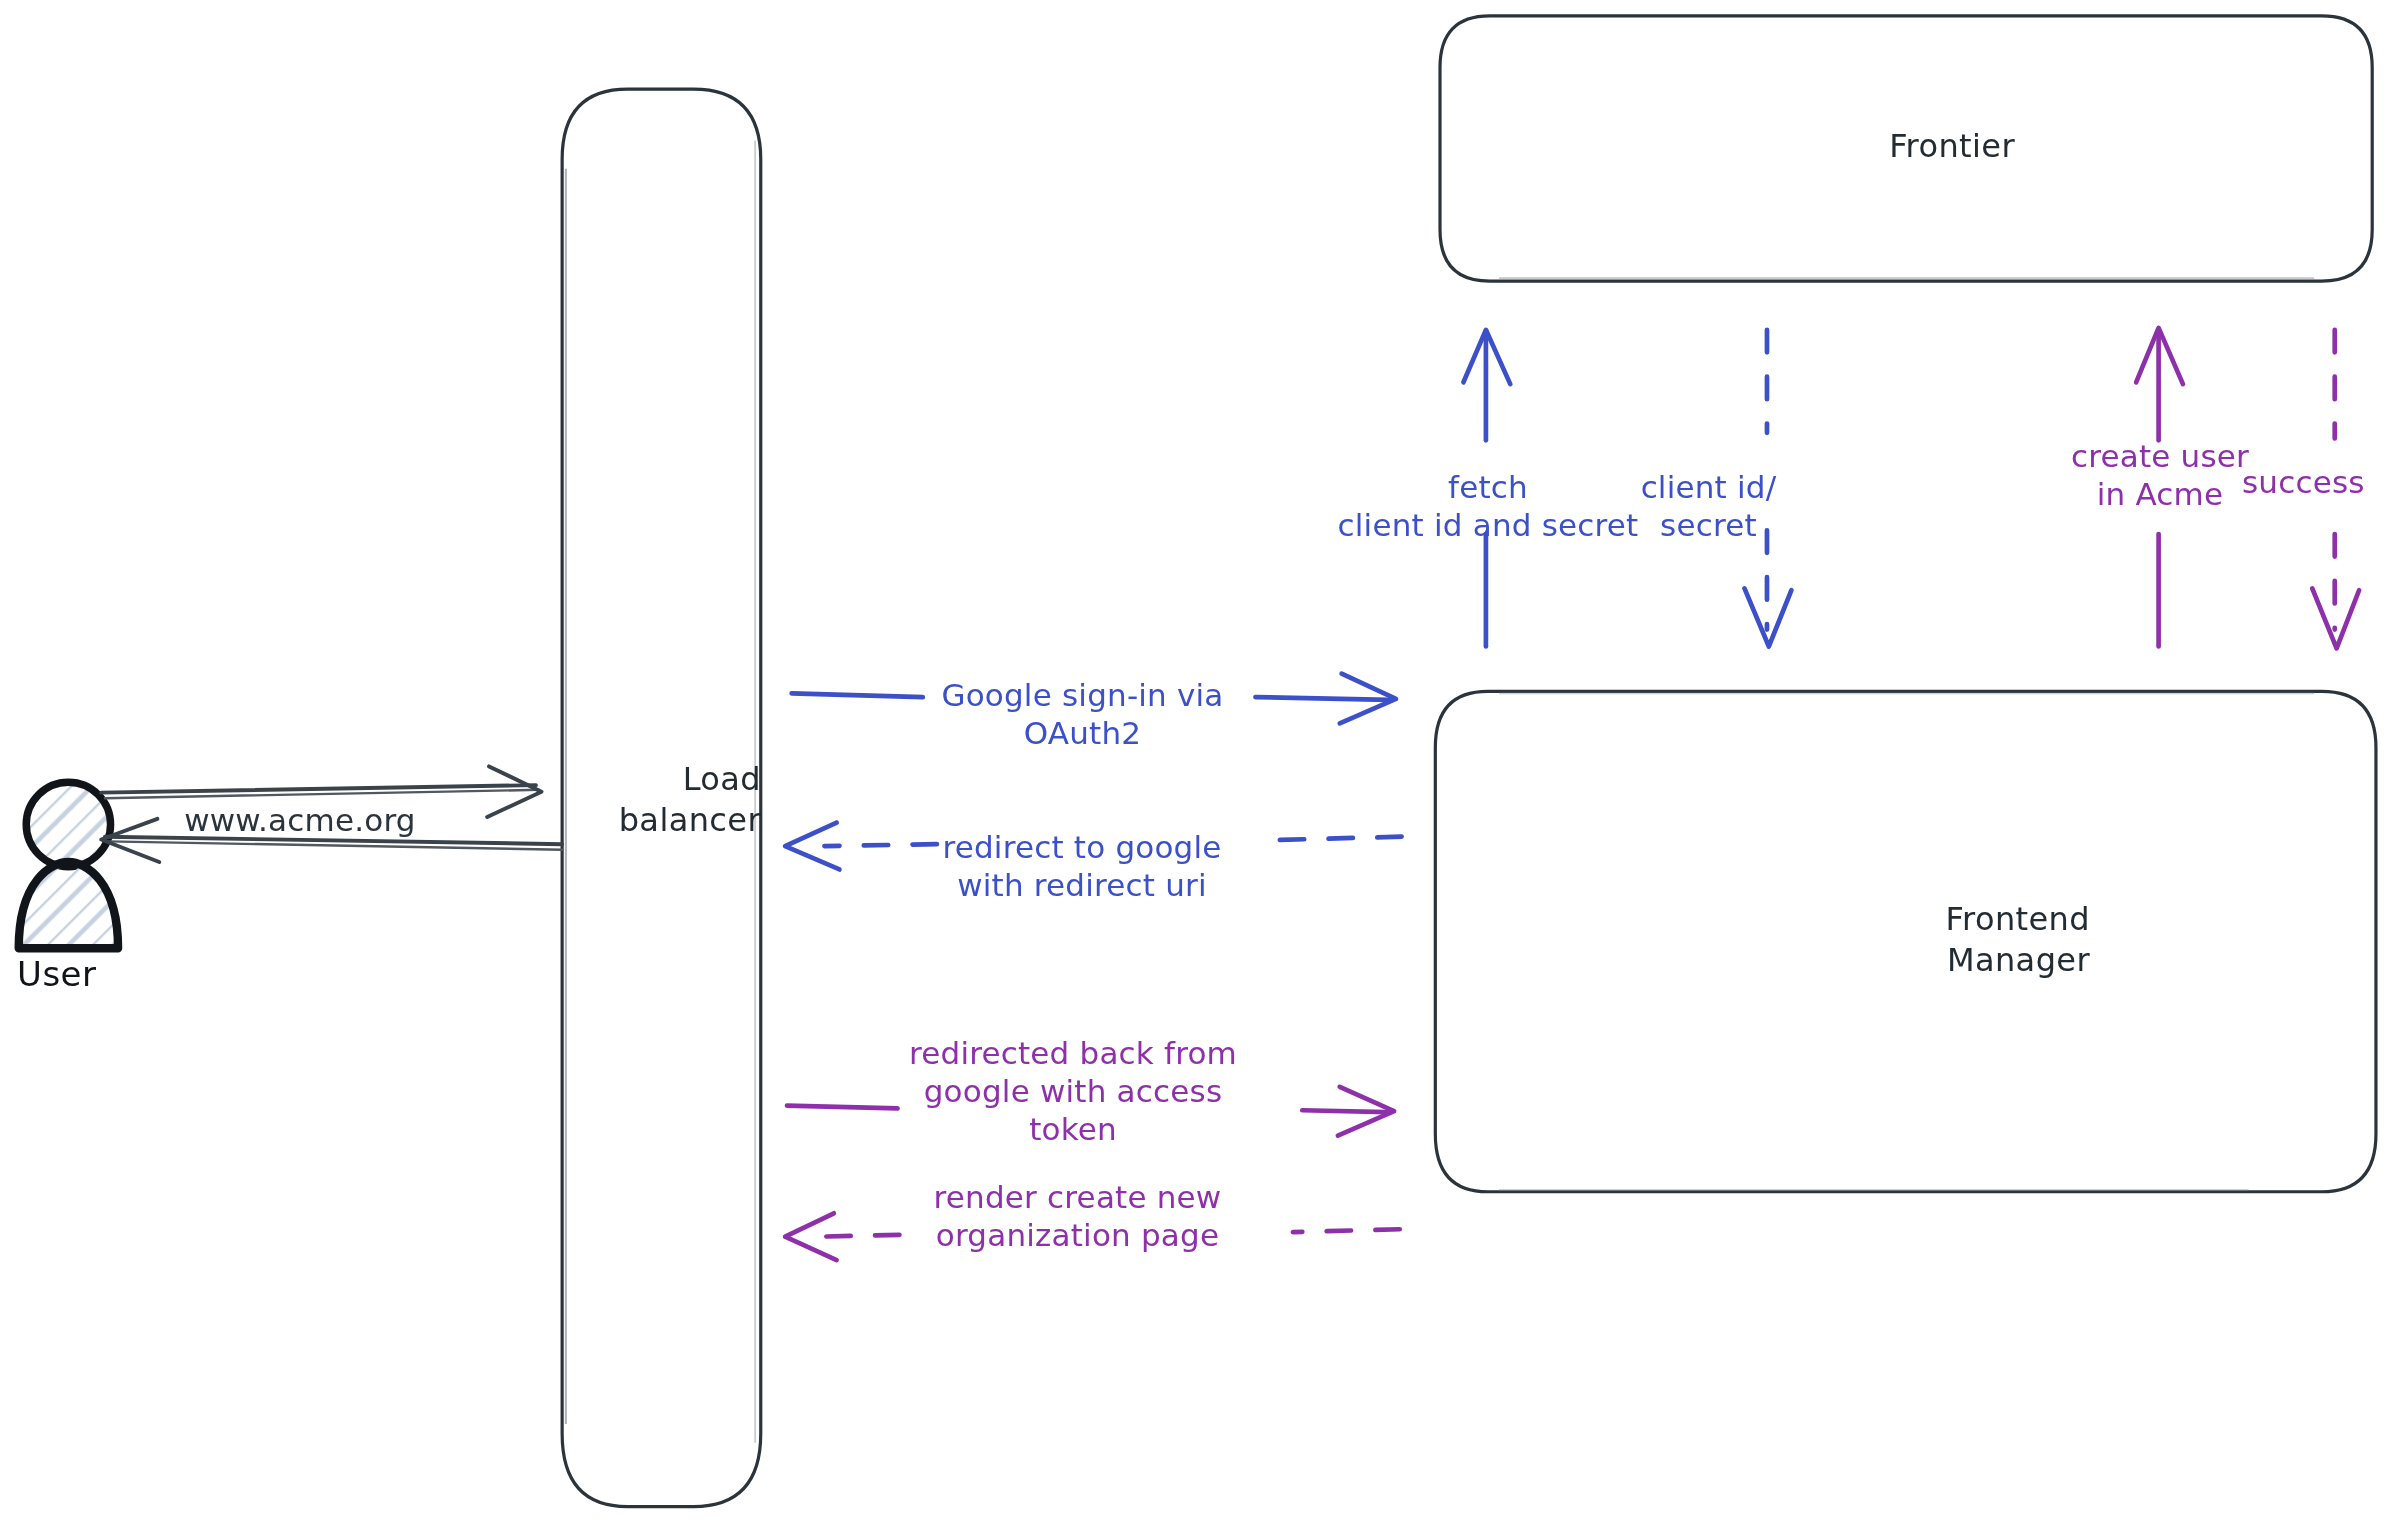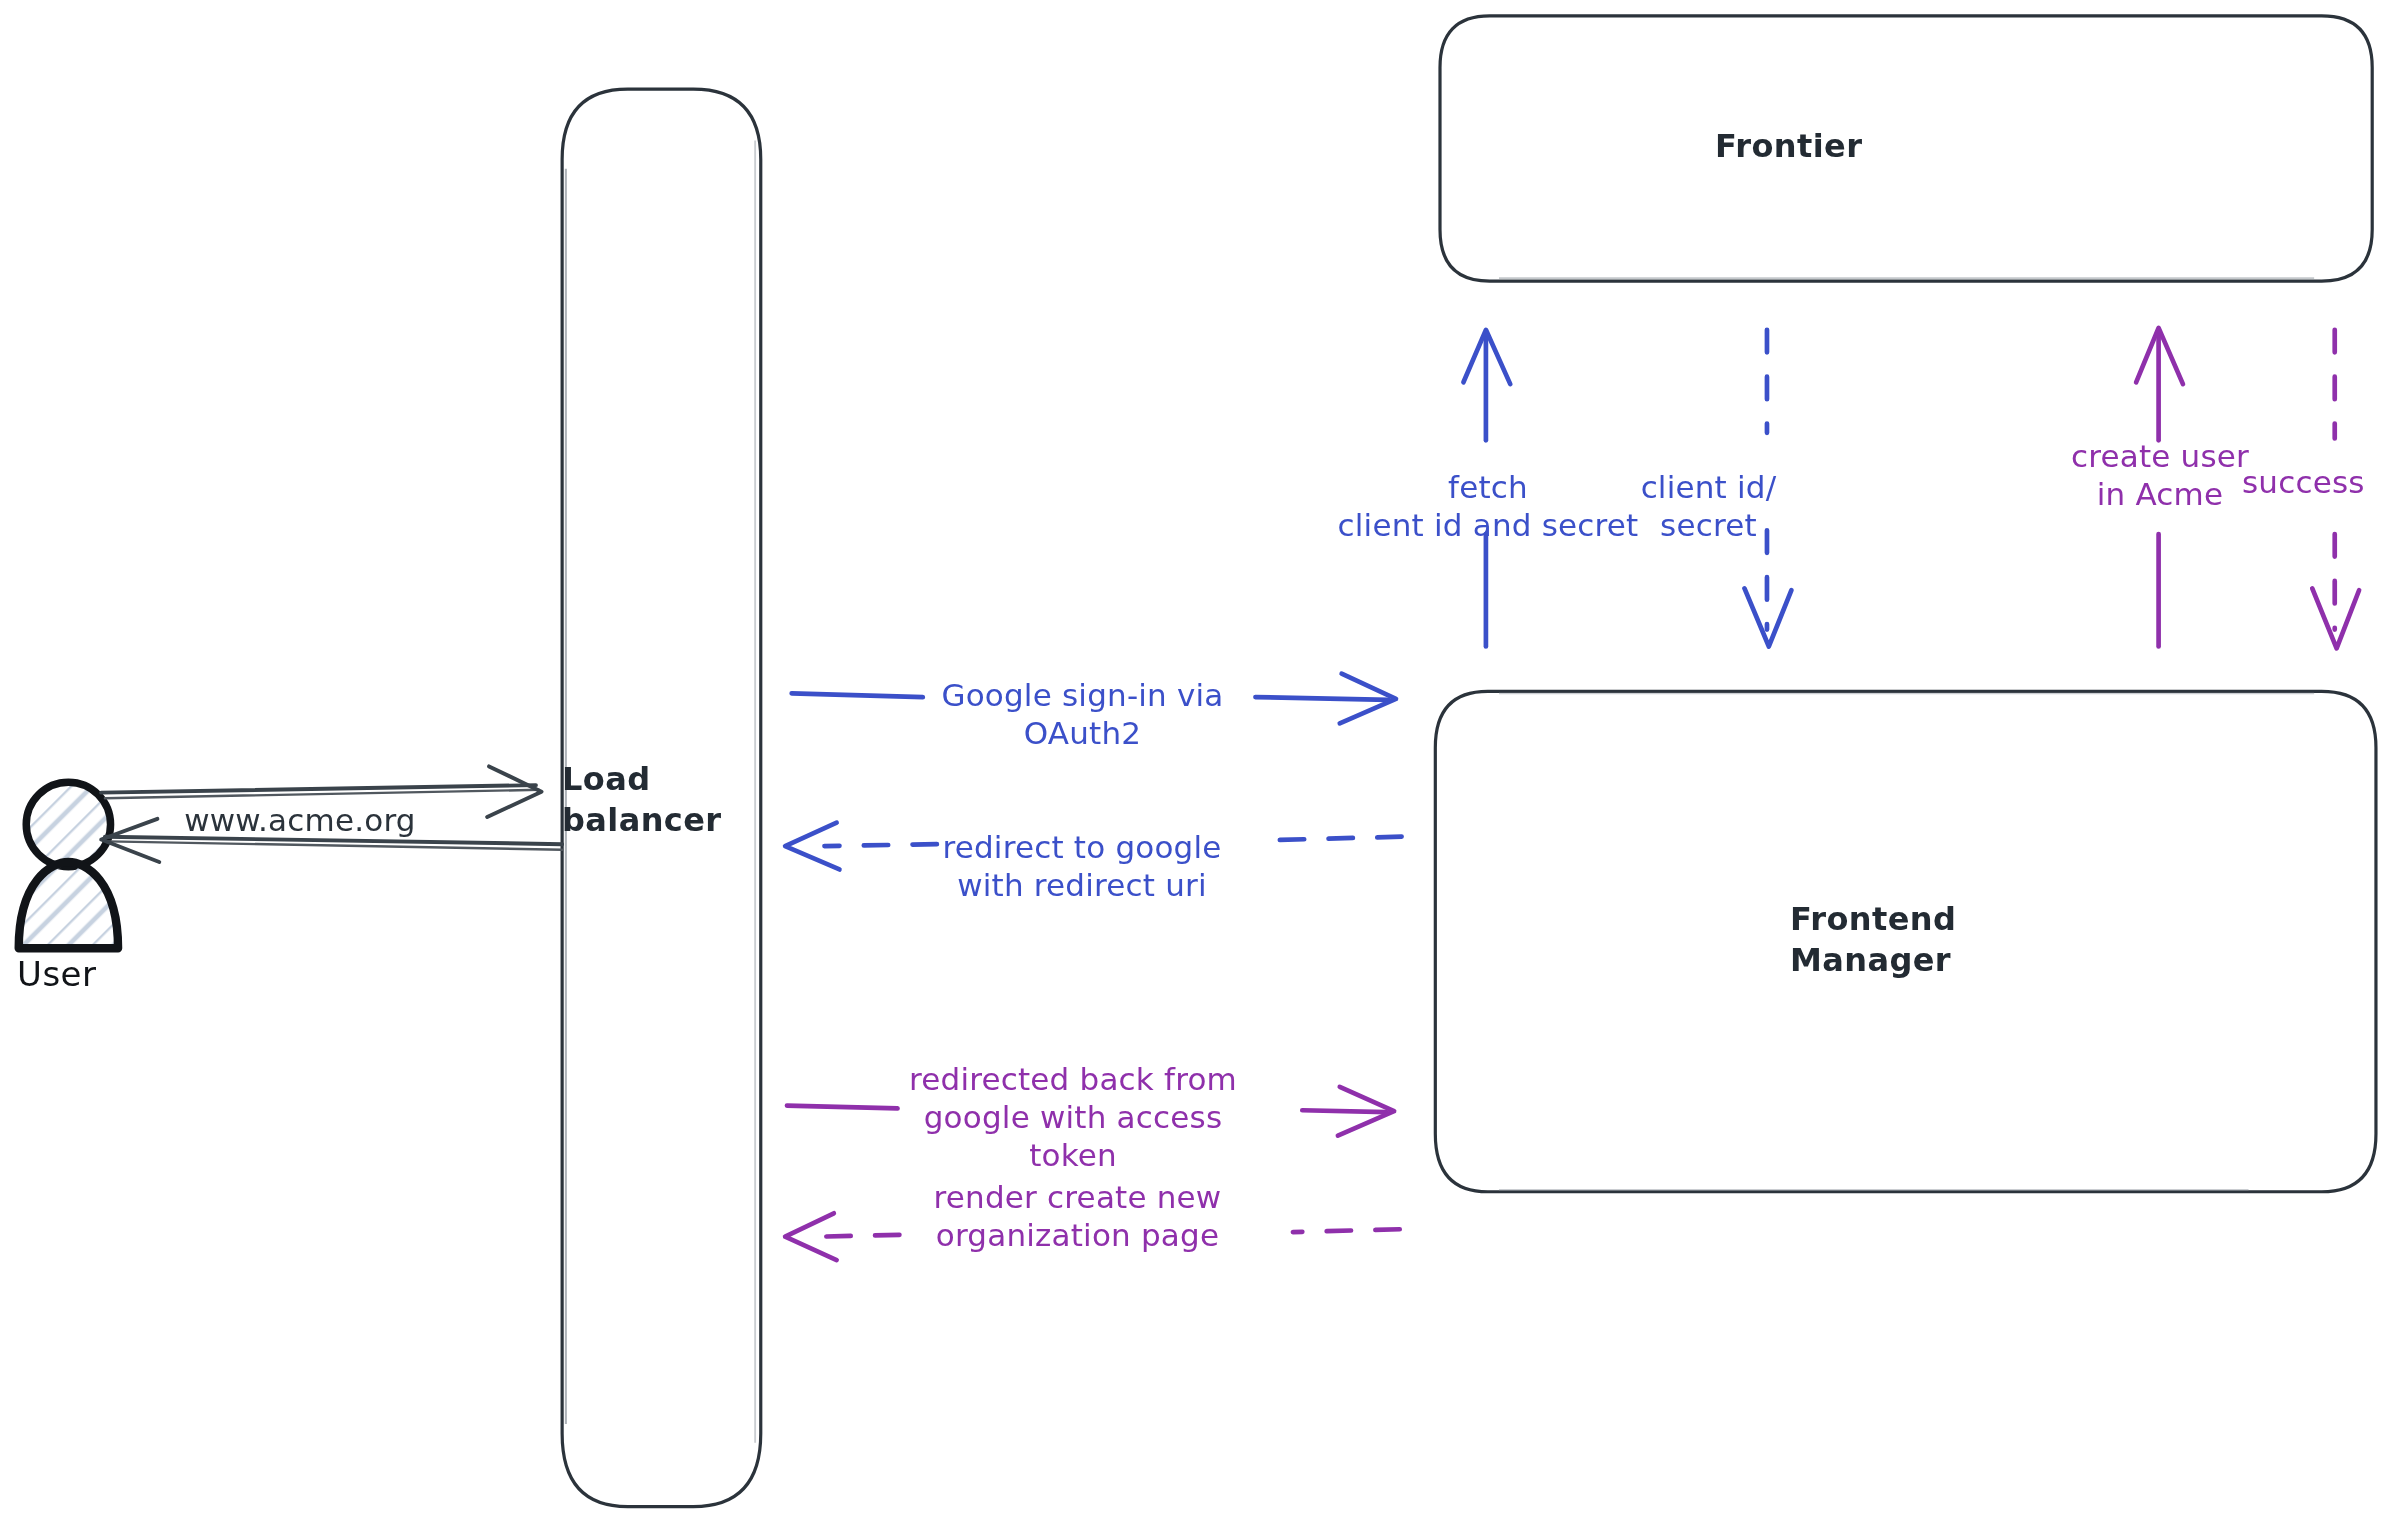--- a/index.html
+++ b/index.html
@@ -25,24 +25,23 @@
     width: 2405px;
     height: 1530px;
     overflow: visible;
   }
   .node-label {
     position: absolute;
     color: #232b33;
     font-family: "DejaVu Sans", sans-serif;
     font-size: 32px;
     line-height: 1.28;
-    text-align: left;
+    text-align: right;
     white-space: pre-line;
     letter-spacing: 0.4px;
-    font-weight: bold;
   }
   .edge-label {
     position: absolute;
     font-family: "DejaVu Sans", sans-serif;
     font-size: 31px;
     line-height: 1.22;
     text-align: center;
     white-space: pre-line;
     letter-spacing: 0.2px;
   }
@@ -195,21 +194,21 @@
 Manager</div>
 
   <div class="edge-label dark" style="left:164px; top:768px; width:272px;margin-top:34px;">www.acme.org</div>
 
   <div class="edge-label blue" style="left:895px; top:646px; width:375px;">Google sign-in via
 OAuth2</div>
 
   <div class="edge-label blue" style="left:904px; top:798px; width:356px;">redirect to google
 with redirect uri</div>
 
-  <div class="edge-label purple" style="left:876px; top:1061px; width:394px;">redirected back from
+  <div class="edge-label purple" style="left:876px; top:1035px; width:394px;">redirected back from
 google with access
 token</div>
 
   <div class="edge-label purple" style="left:890px; top:1179px; width:375px;">render create new
 organization page</div>
 
   <div class="edge-label blue" style="left:1291px; top:438px; width:394px;">fetch
 client id and secret</div>
 
   <div class="edge-label blue" style="left:1608px; top:438px; width:201px;">client id/

